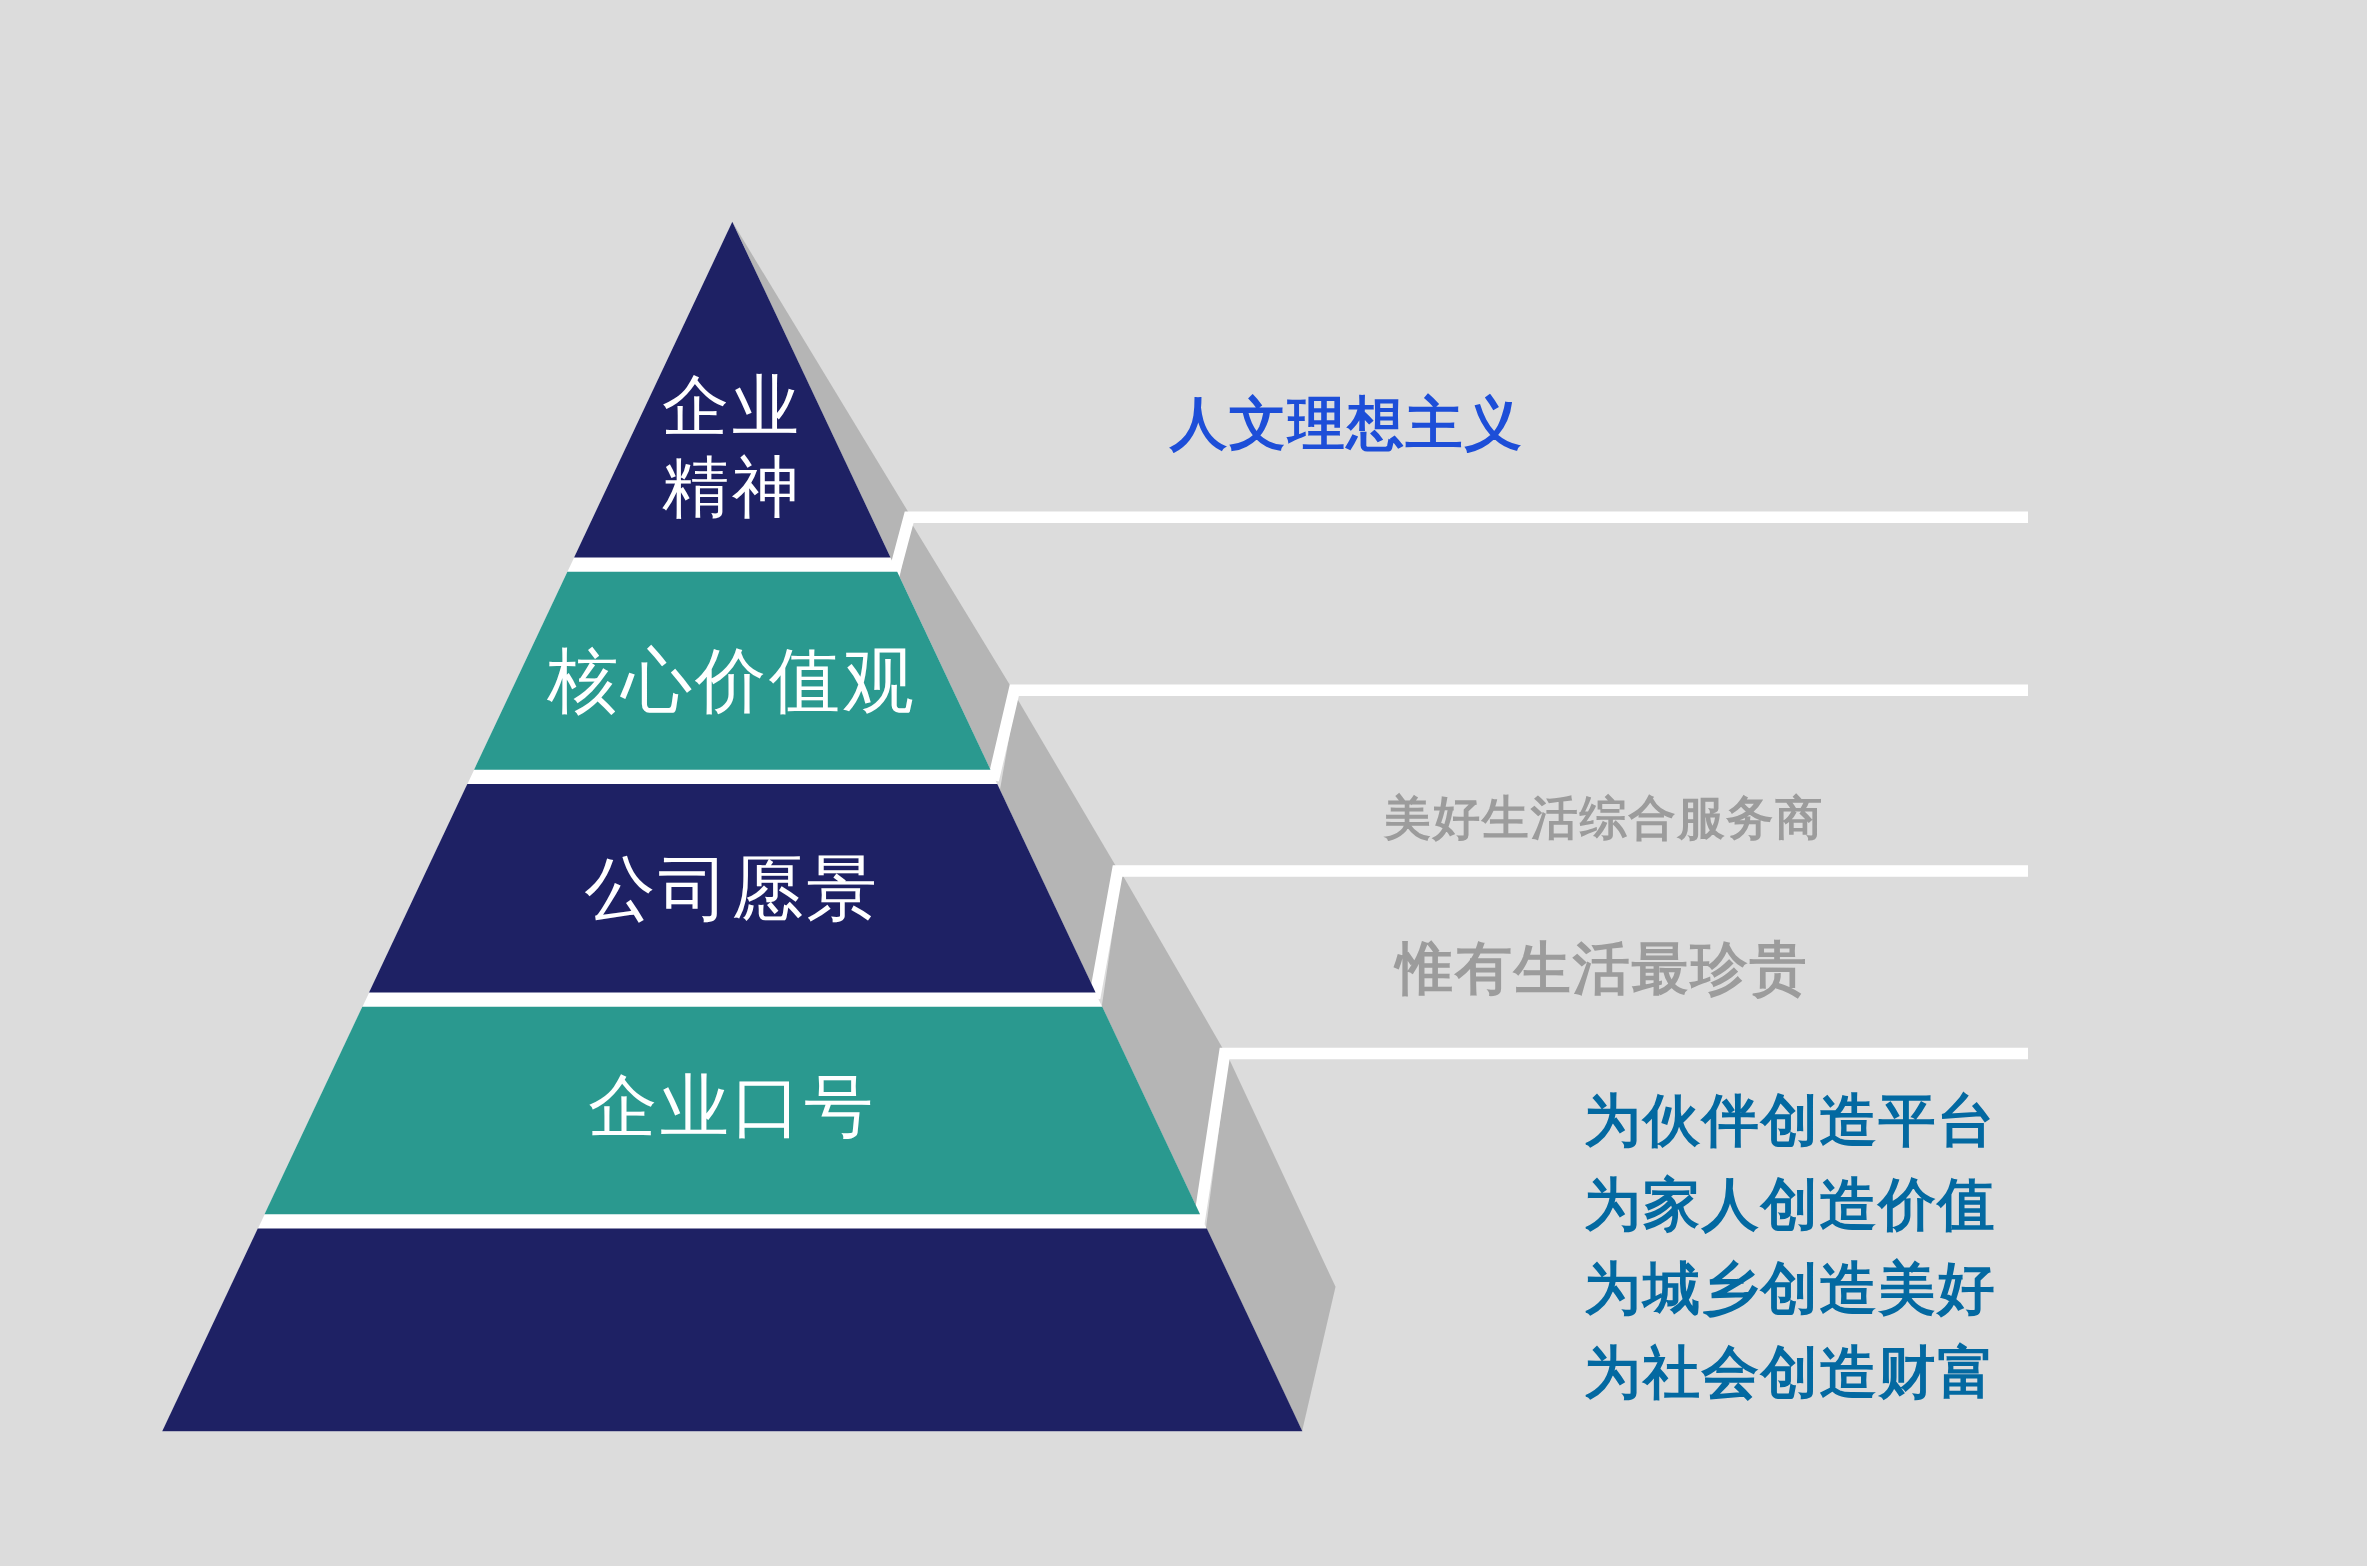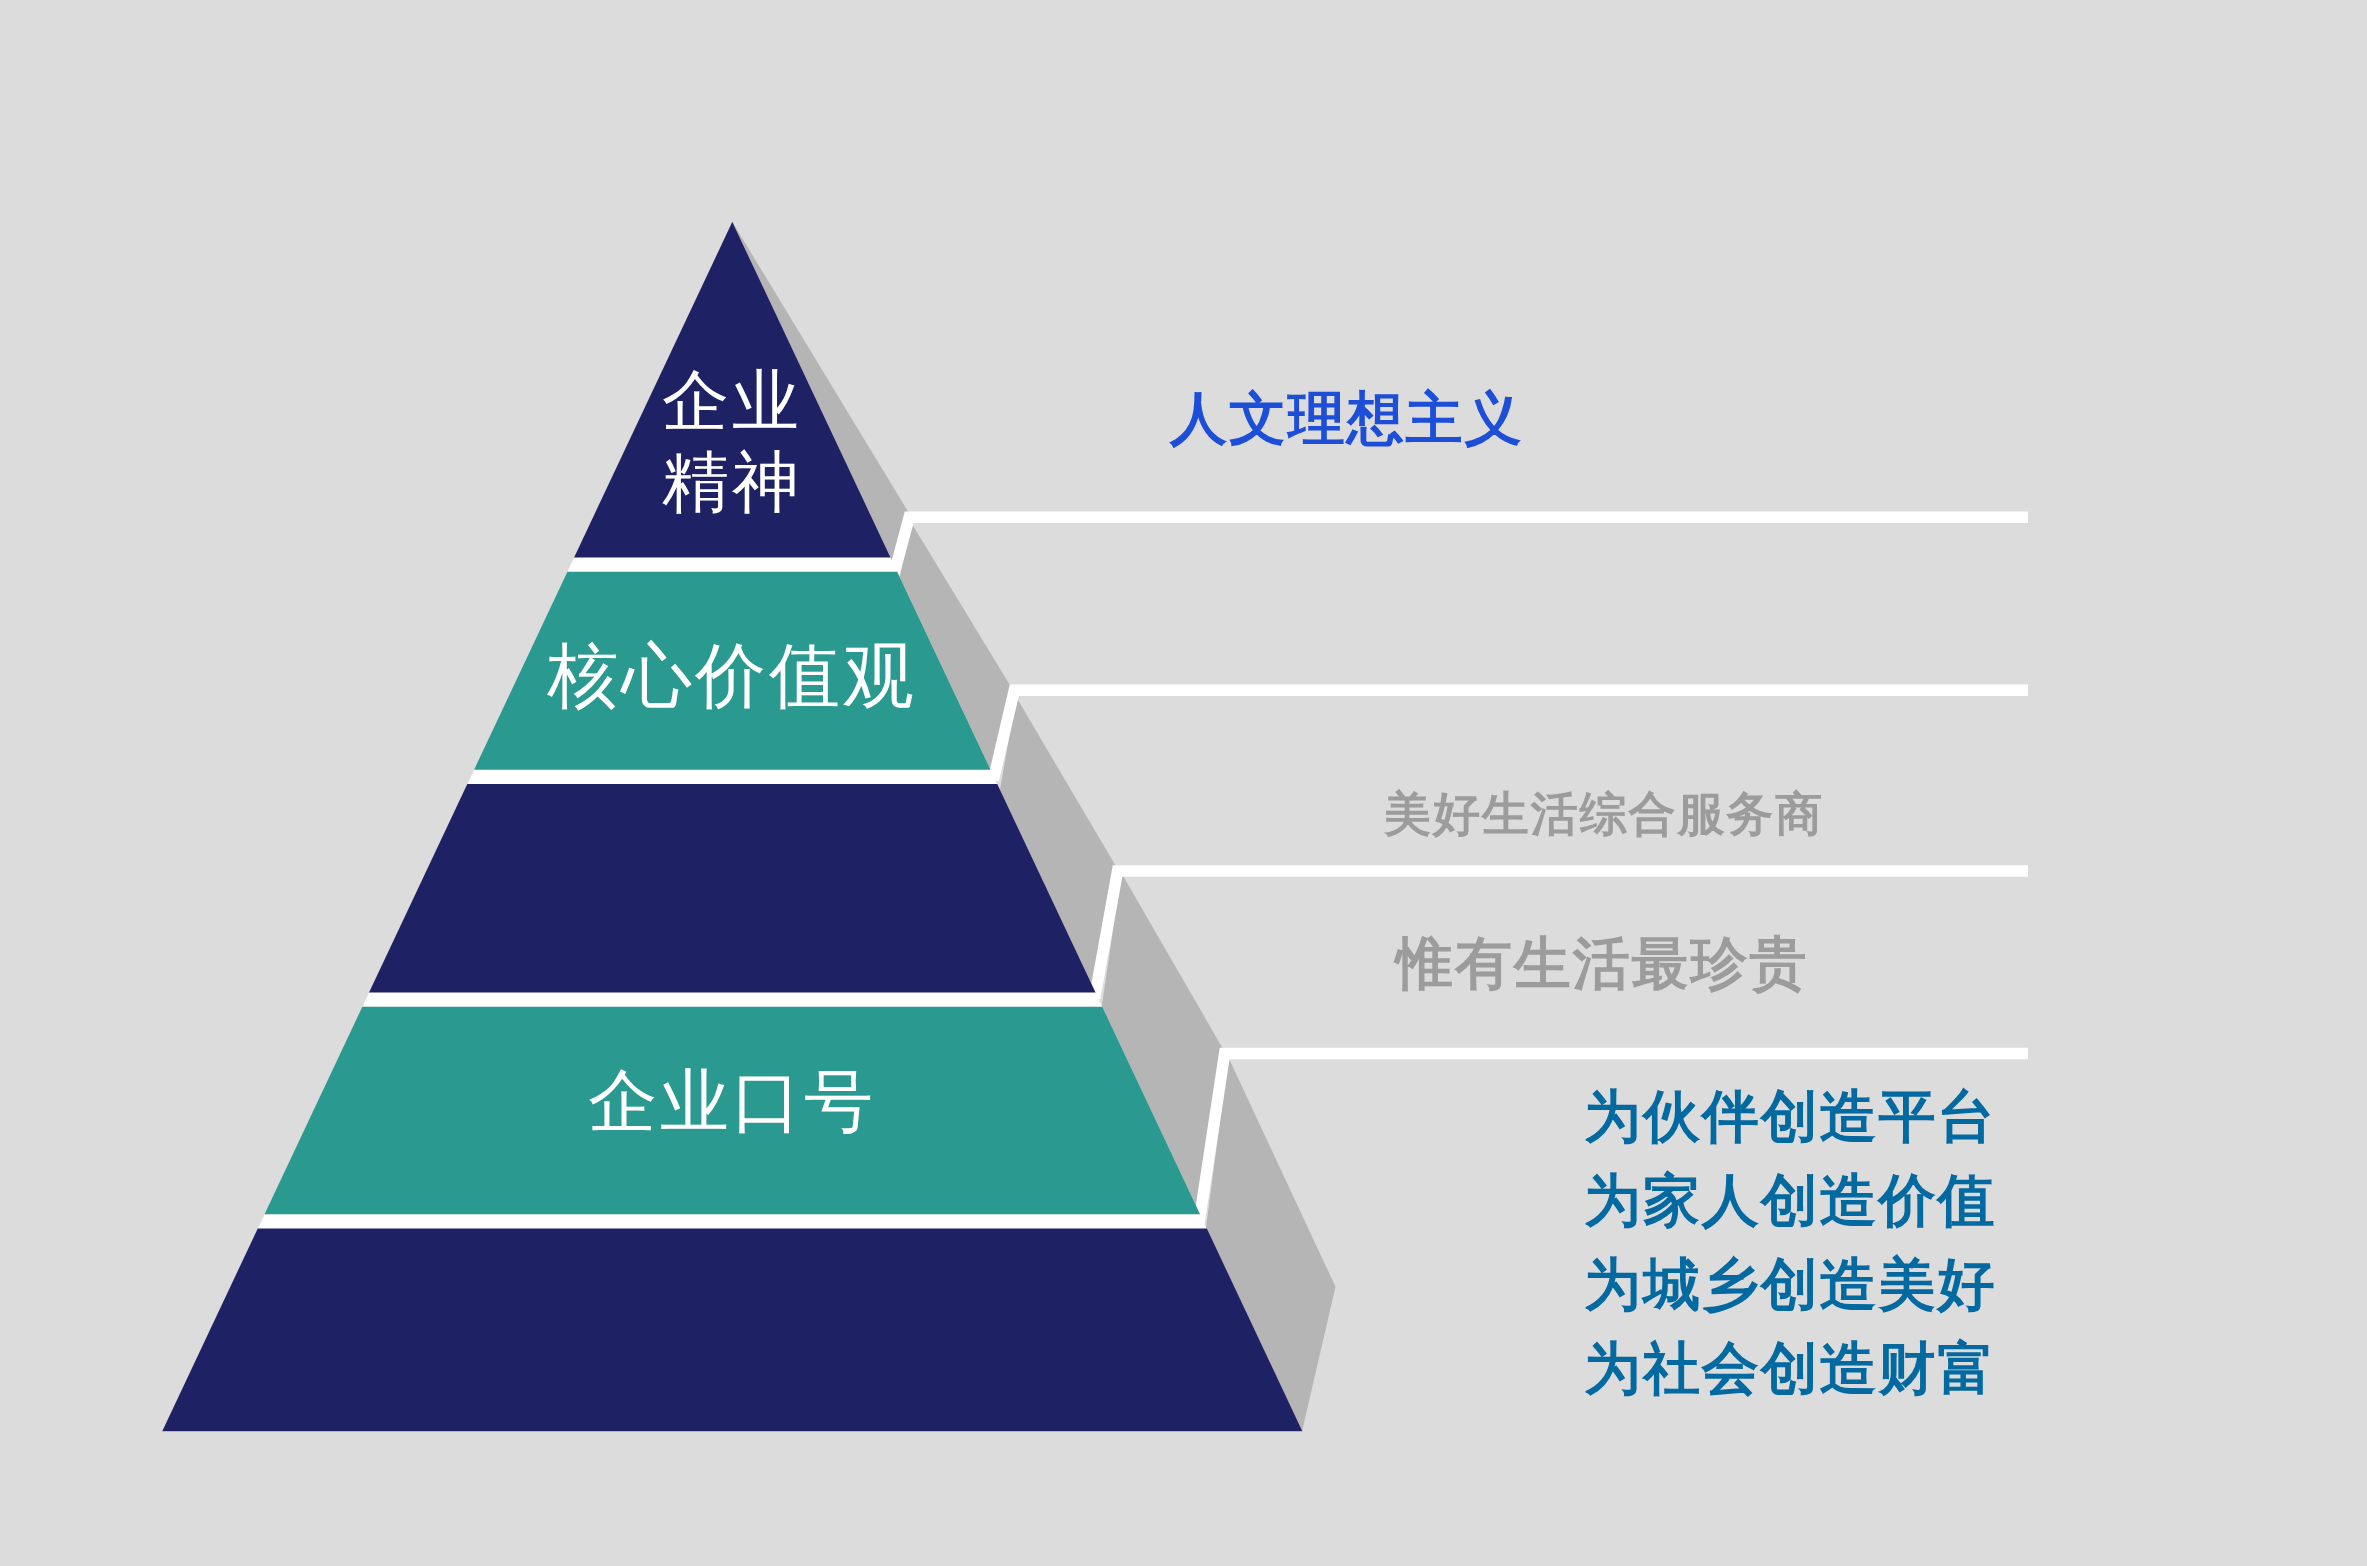--- a/index.html
+++ b/index.html
@@ -1,20 +1,20 @@
 <!DOCTYPE html>
 <html><head>
 <meta charset="utf-8">
 <style>
   html,body{margin:0;padding:0;background:#dcdcdc;}
   .stage{
     position:relative;
     width:2028px;height:1567px;
     overflow:hidden;
-    font-family:Liberation Mono, monospace;
+    font-family:Liberation Serif, serif;
   }
   .stage svg{position:absolute;left:0;top:0;display:block;}
   .label{
     position:absolute;
     white-space:pre-line;
     transform:translate(-50%,-50%);
     text-align:center;
     font-weight:300;
     letter-spacing:2.9px;
   }
@@ -52,20 +52,21 @@
     <polygon points="766,232 931.5,583 600.5,583" fill="#1e2164"></polygon>
     <polygon points="593.5,598 938.5,598 1036.1,805 495.9,805" fill="#2a998f"></polygon>
     <polygon points="488.8,820 1043.2,820 1146,1038 386,1038" fill="#1e2164"></polygon>
     <polygon points="379,1053 1153,1053 1255.3,1270 276.7,1270" fill="#2a998f"></polygon>
     <polygon points="269.6,1285 1262.4,1285 1362.3,1497 169.7,1497" fill="#1e2164"></polygon>
   </svg>
 
   <div class="label" style="left: 732px; top: 447px; font-size: 67px; line-height: 81px; color: rgb(255, 255, 255);">企业
 精神</div>
   <div class="label" style="left: 732px; top: 681px; font-size: 71px; line-height: 76px; color: rgb(255, 255, 255);">核心价值观</div>
+  <div class="label" style="left: 732px; top: 889px; font-size: 71px; line-height: 76px; color: rgb(255, 255, 255);">公司愿景</div>
   <div class="label" style="left: 732px; top: 1107px; font-size: 69px; line-height: 76px; color: rgb(255, 255, 255);">企业口号</div>
 
   <div class="annotation" style="left: 1170px; top: 423px; font-size: 57px; line-height: 63px; color: #1d4ed8;">人文理想主义</div>
   <div class="annotation" style="left: 1340px; top: 818px; font-size: 47px; line-height: 66px; color: rgb(156, 156, 156); margin-left: 44px;">美好生活综合服务商</div>
   <div class="annotation" style="left: 1396px; top: 962px; font-size: 57px; line-height: 63px; color: rgb(156, 156, 156); margin-top: 6px;">惟有生活最珍贵</div>
   <div class="annotation" style="left: 1584px; top: 1247px; font-size: 57px; line-height: 84px; color: #0369a1;">为伙伴创造平台
 为家人创造价值
 为城乡创造美好
 为社会创造财富</div>
 

